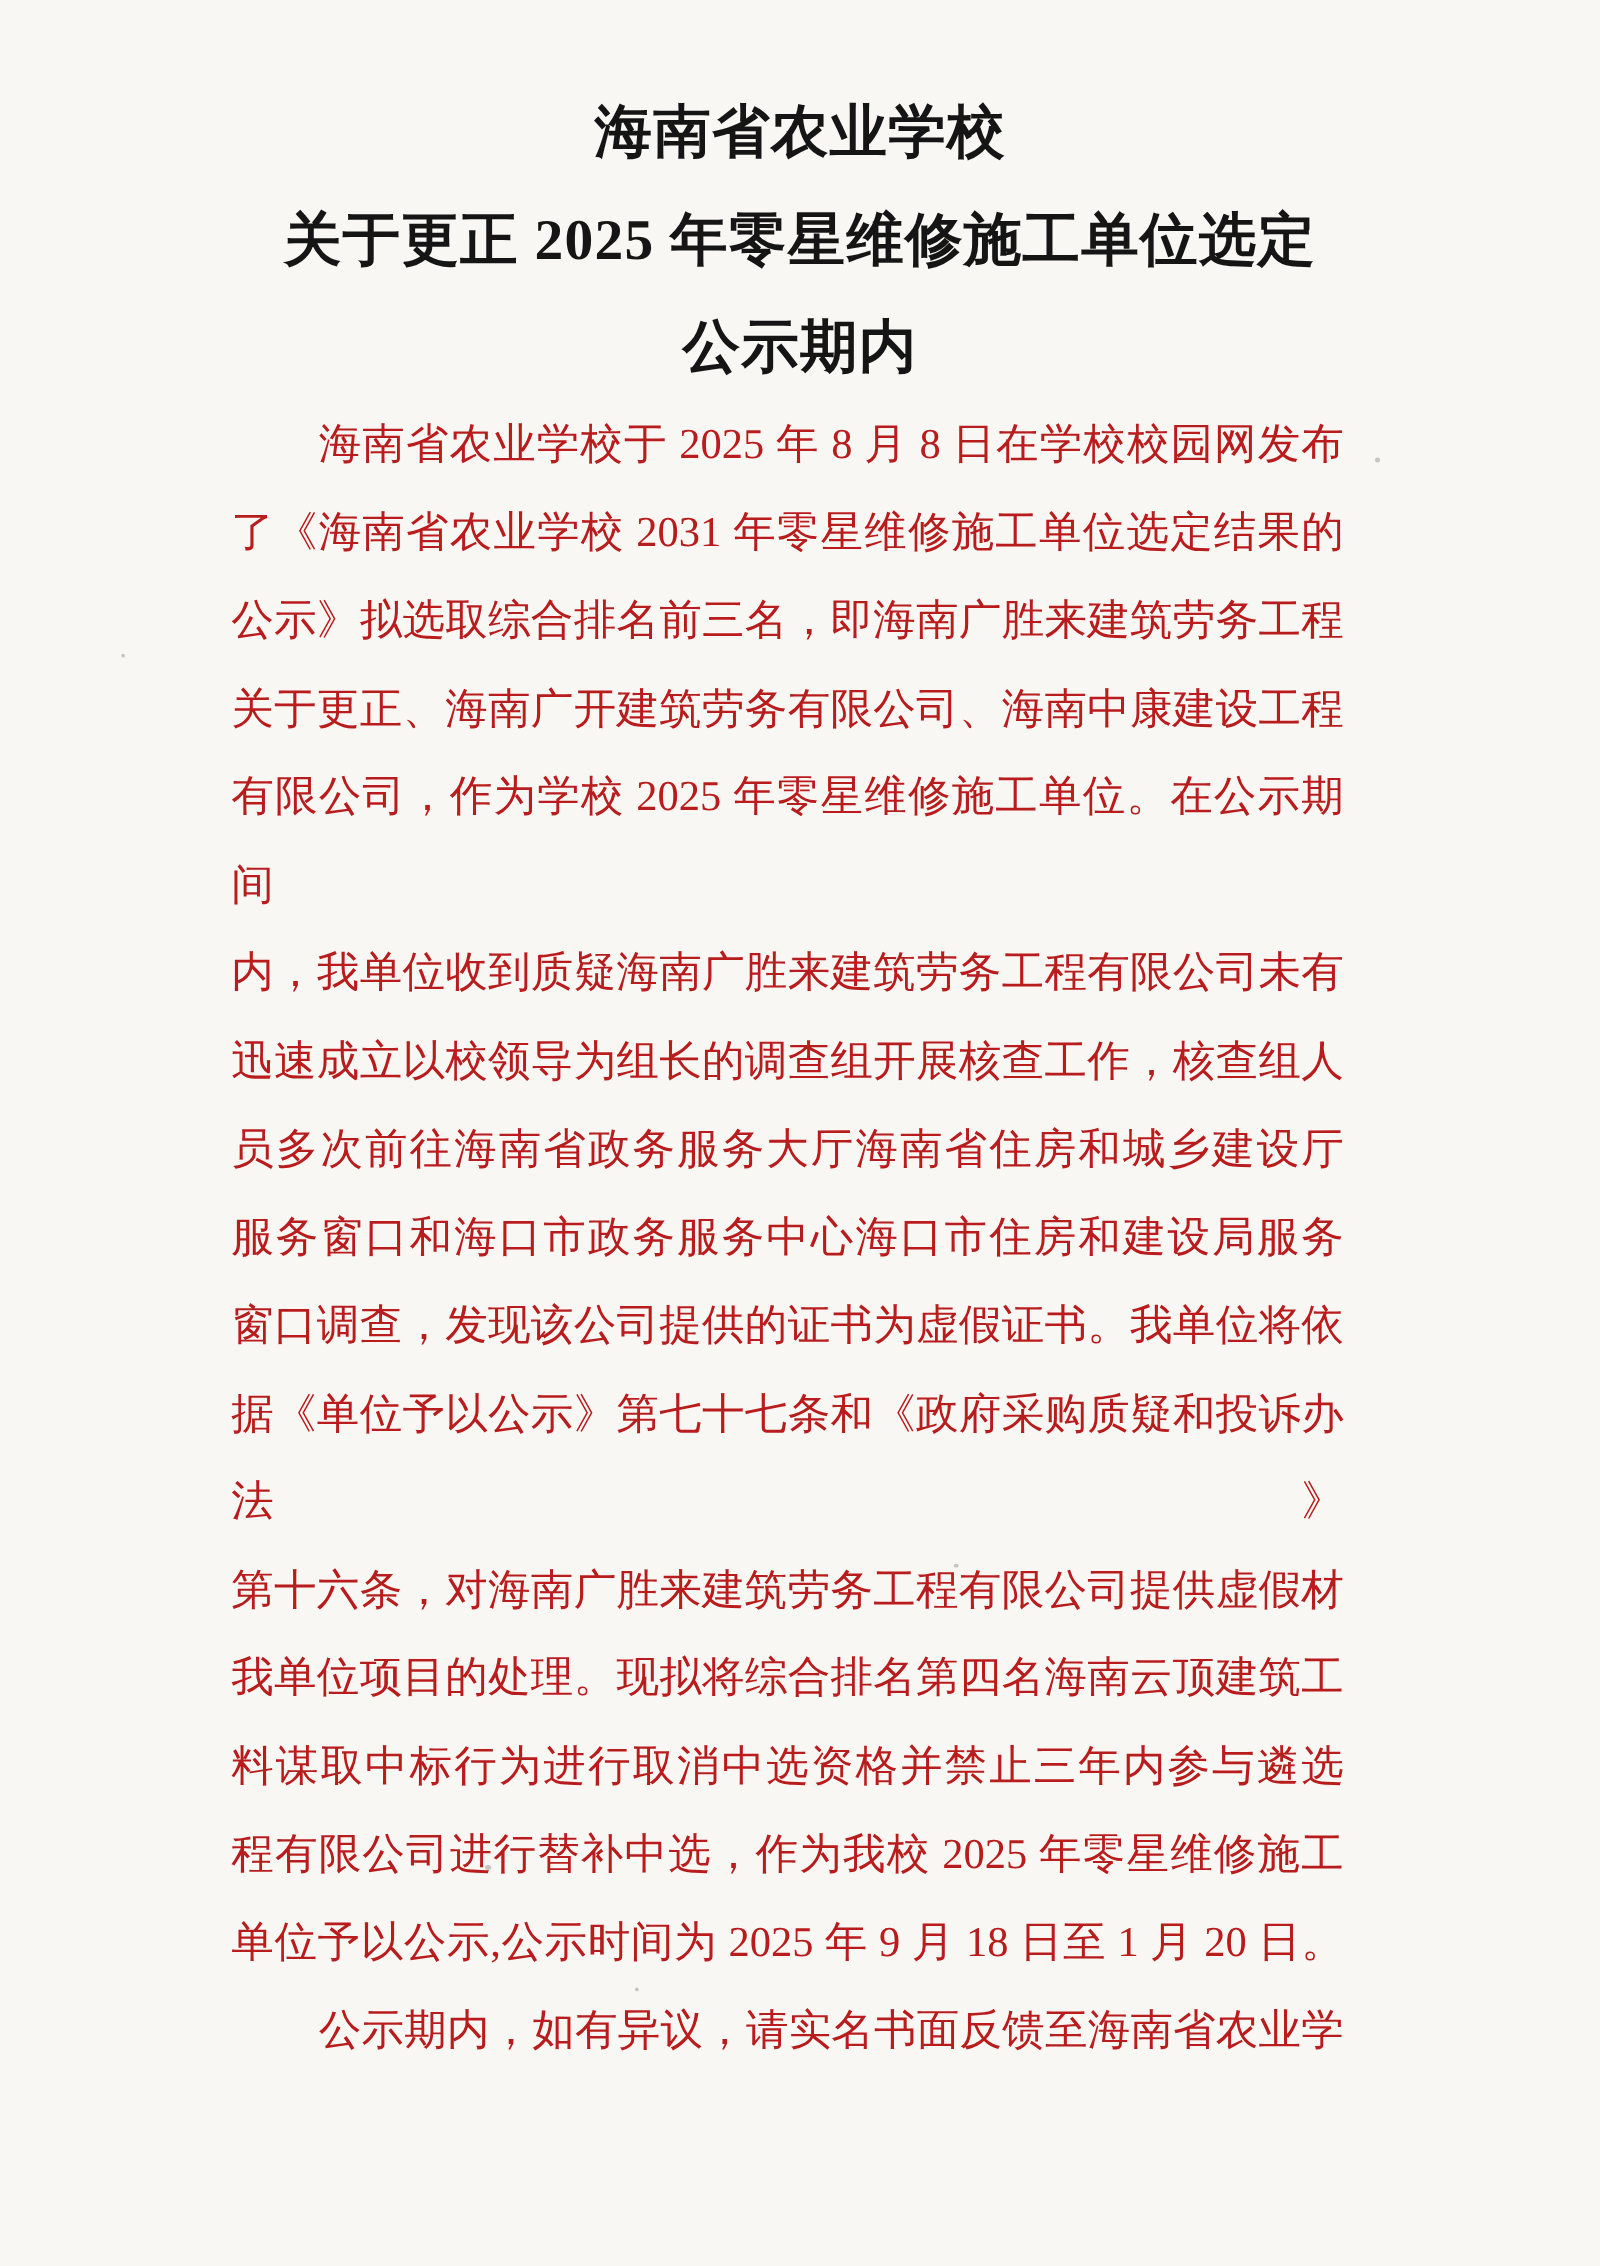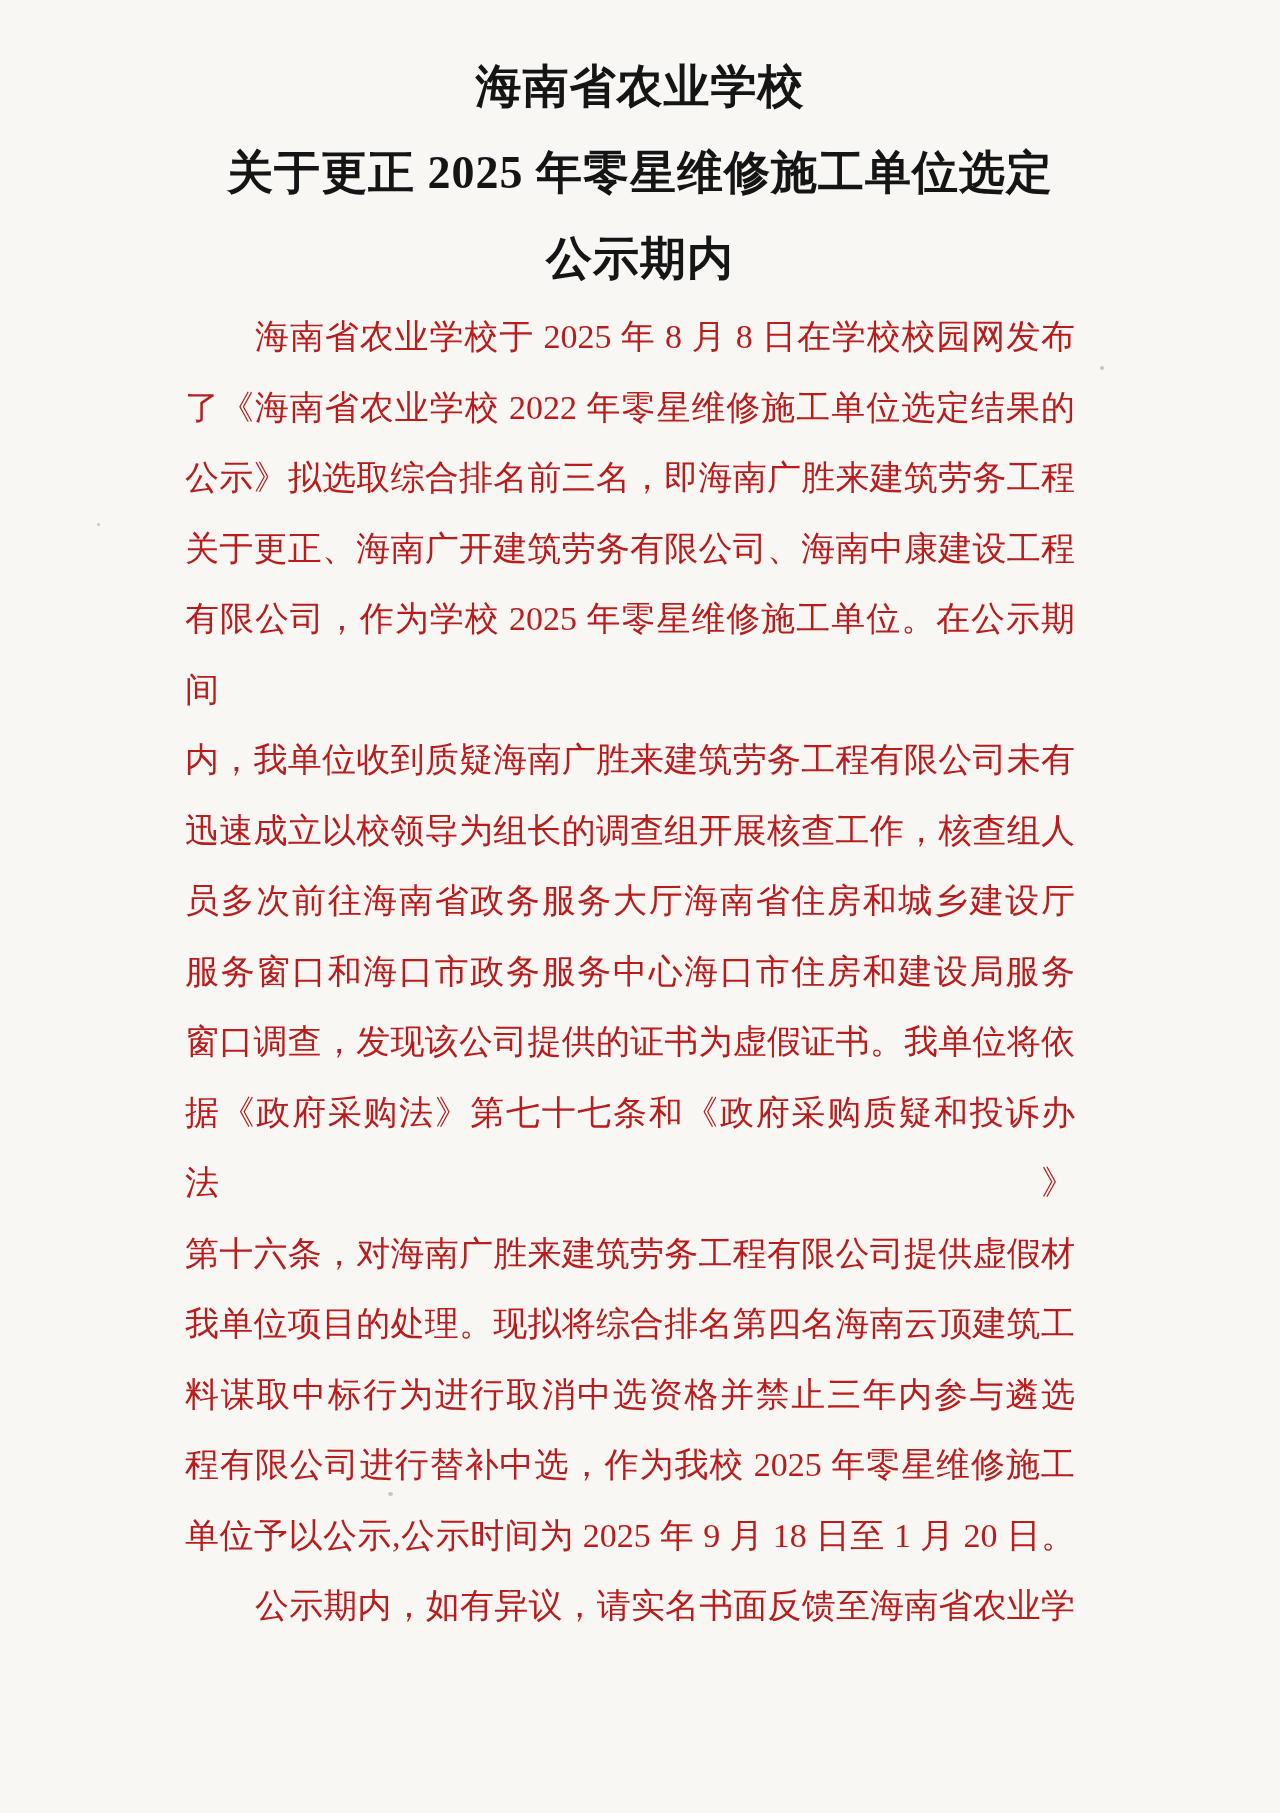--- a/index.html
+++ b/index.html
@@ -23,21 +23,21 @@
     border-radius:50%;
     opacity:.5;
   }
   .sp1{left:1100px;top:366px;width:4px;height:4px;}
   .sp2{left:388px;top:1492px;width:5px;height:4px;}
   .sp3{left:763px;top:1251px;width:4px;height:3px;}
   .sp4{left:508px;top:1590px;width:3px;height:3px;}
   .sp5{left:97px;top:523px;width:3px;height:3px;}
 
   .titles{
-    padding-top:44px;
+    padding-top:63px;
     text-align:center;
   }
   .title-line{
     font-size:46px;
     line-height:86px;
     font-weight:bold;
     letter-spacing:1px;
     color:#151515;
     white-space:nowrap;
   }
@@ -68,30 +68,30 @@
   <span class="speck sp5"></span>
 
   <div class="titles">
     <div class="title-line">海南省农业学校</div>
     <div class="title-line">关于更正 2025 年零星维修施工单位选定</div>
     <div class="title-line">公示期内</div>
   </div>
 
   <div class="body-text">
     <div class="line indent">海南省农业学校于 2025 年 8 月 8 日在学校校园网发布</div>
-    <div class="line">了《海南省农业学校 2022 年零星维修施工单位选定结果的</div>
+    <div class="line">了《海南省农业学校 2031 年零星维修施工单位选定结果的</div>
     <div class="line">公示》拟选取综合排名前三名，即海南广胜来建筑劳务工程</div>
     <div class="line">关于更正、海南广开建筑劳务有限公司、海南中康建设工程</div>
     <div class="line">有限公司，作为学校 2025 年零星维修施工单位。在公示期间</div>
     <div class="line">内，我单位收到质疑海南广胜来建筑劳务工程有限公司未有</div>
     <div class="line">迅速成立以校领导为组长的调查组开展核查工作，核查组人</div>
     <div class="line">员多次前往海南省政务服务大厅海南省住房和城乡建设厅</div>
     <div class="line">服务窗口和海口市政务服务中心海口市住房和建设局服务</div>
     <div class="line">窗口调查，发现该公司提供的证书为虚假证书。我单位将依</div>
-    <div class="line">据《政府采购法》第七十七条和《政府采购质疑和投诉办法》</div>
+    <div class="line">据《单位予以公示》第七十七条和《政府采购质疑和投诉办法》</div>
     <div class="line">第十六条，对海南广胜来建筑劳务工程有限公司提供虚假材</div>
     <div class="line">我单位项目的处理。现拟将综合排名第四名海南云顶建筑工</div>
     <div class="line">料谋取中标行为进行取消中选资格并禁止三年内参与遴选</div>
     <div class="line">程有限公司进行替补中选，作为我校 2025 年零星维修施工</div>
     <div class="line">单位予以公示,公示时间为 2025 年 9 月 18 日至 1 月 20 日。</div>
     <div class="line indent">公示期内，如有异议，请实名书面反馈至海南省农业学</div>
 
   </div>
 
 </div>

